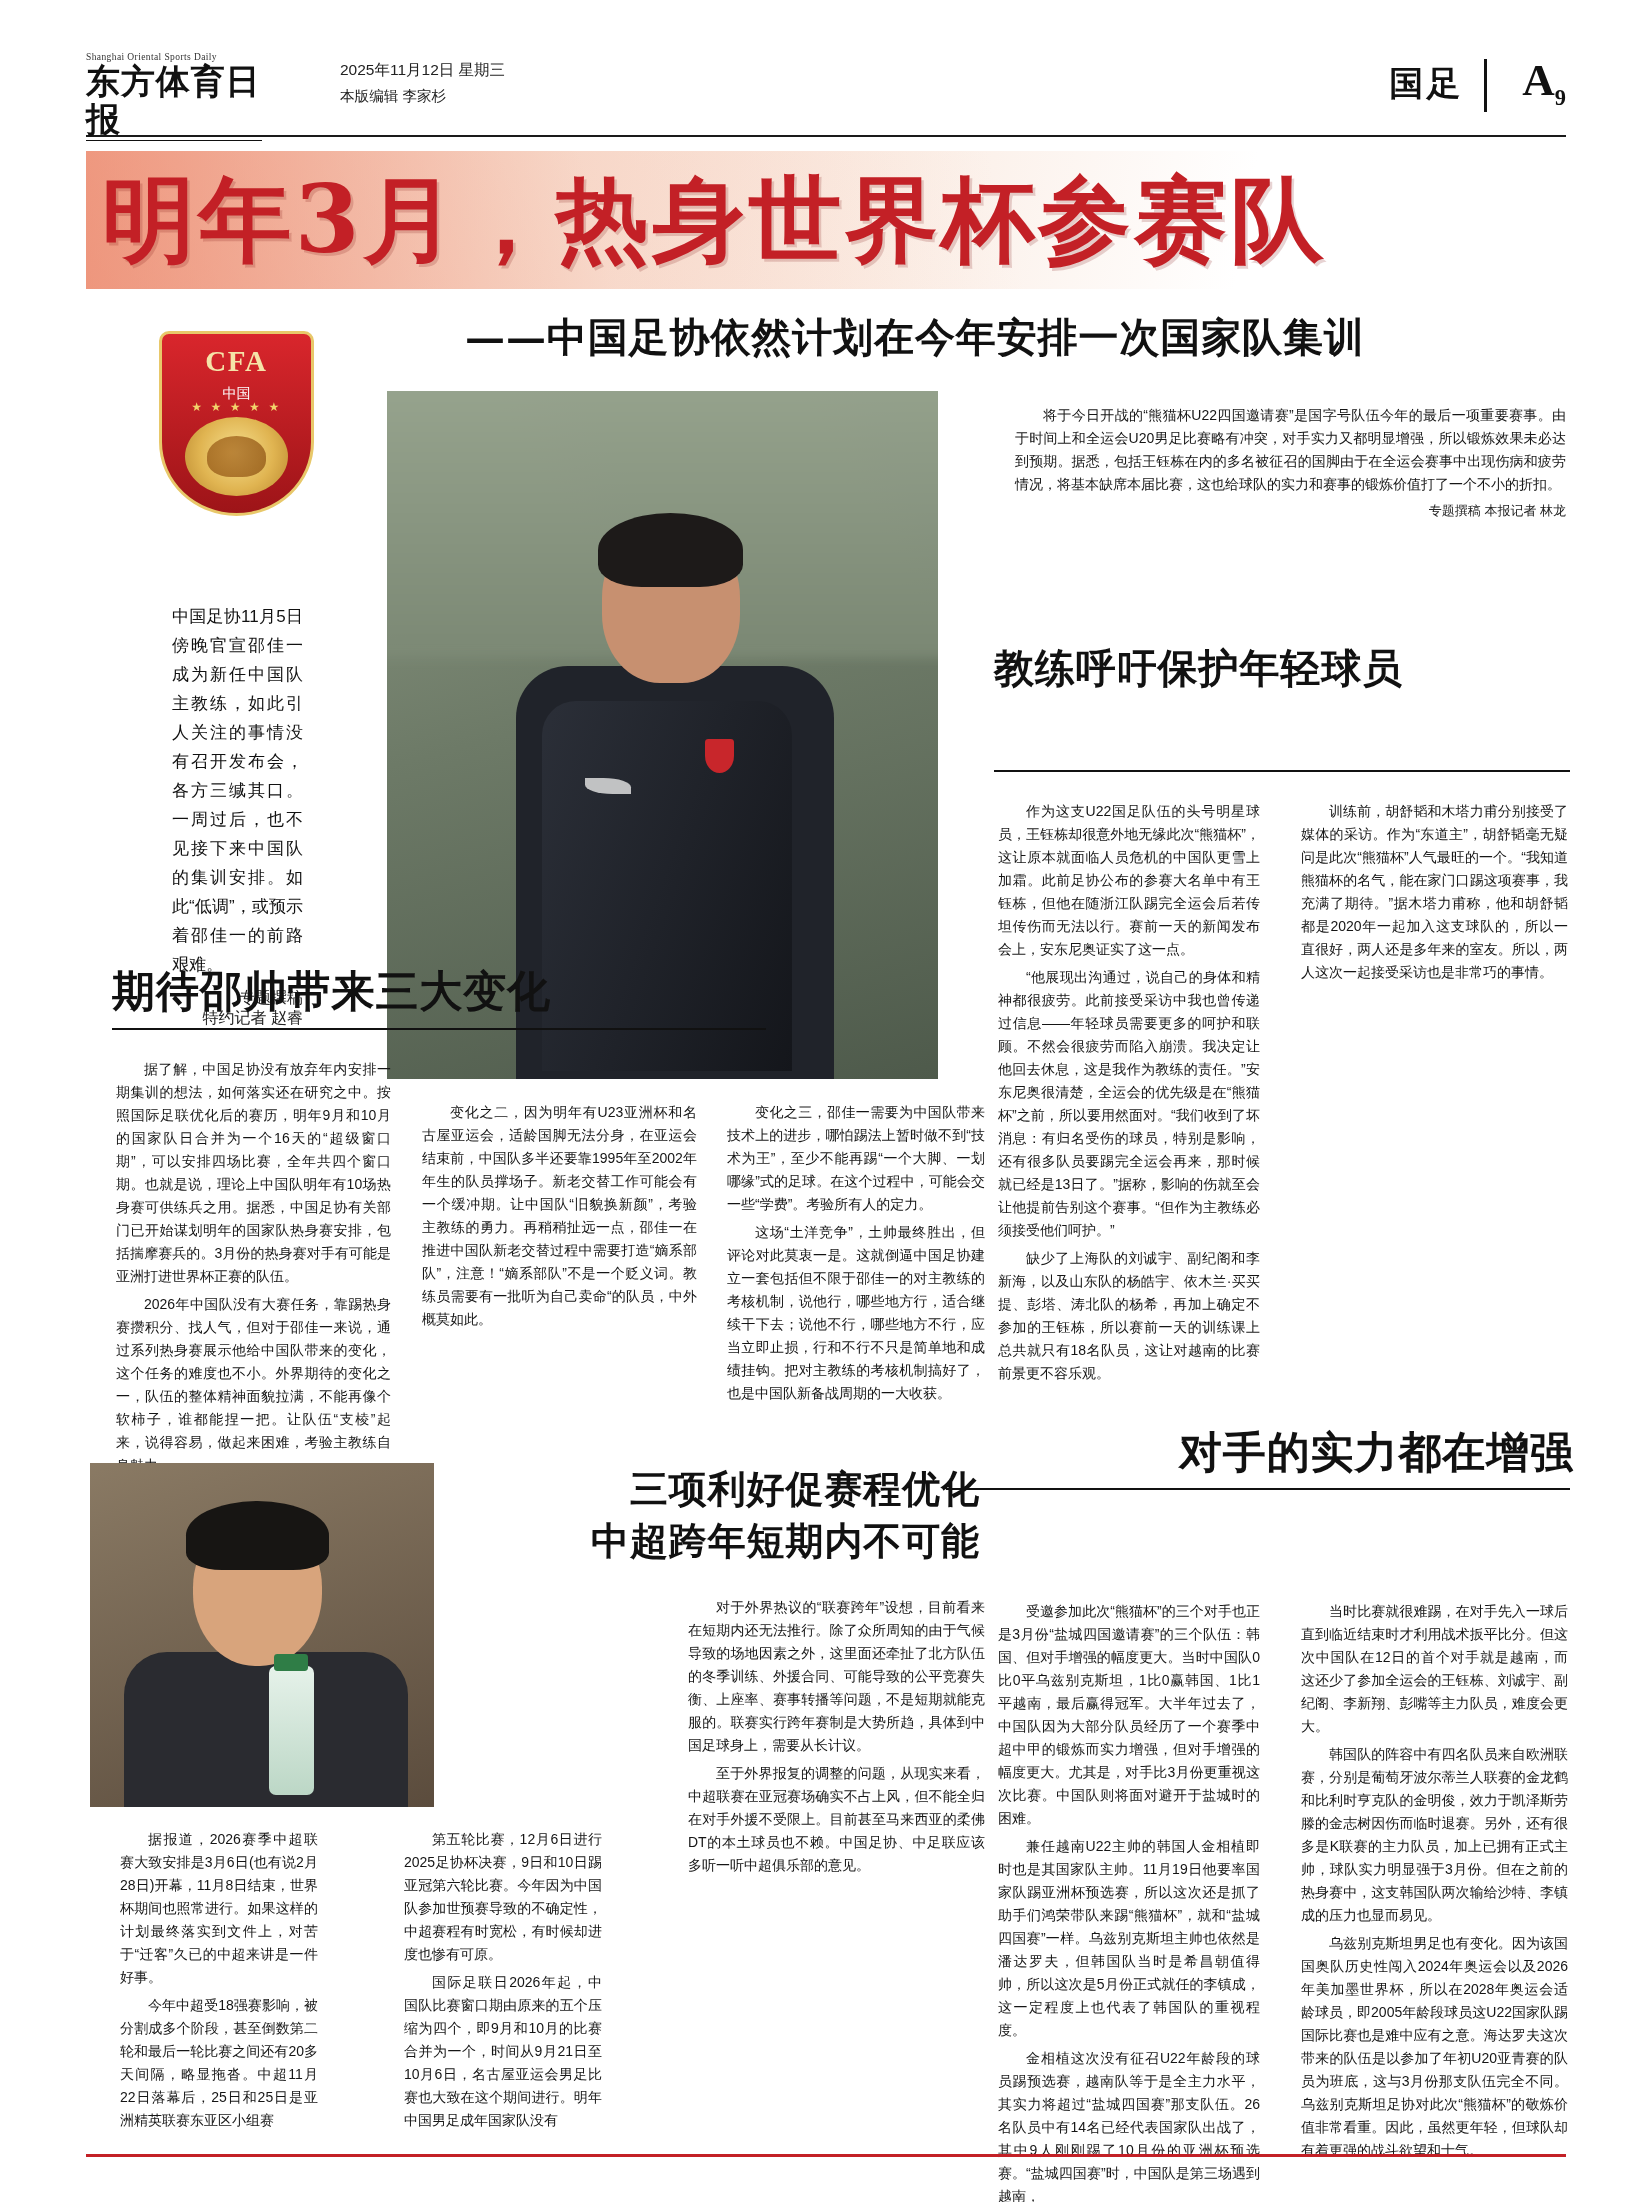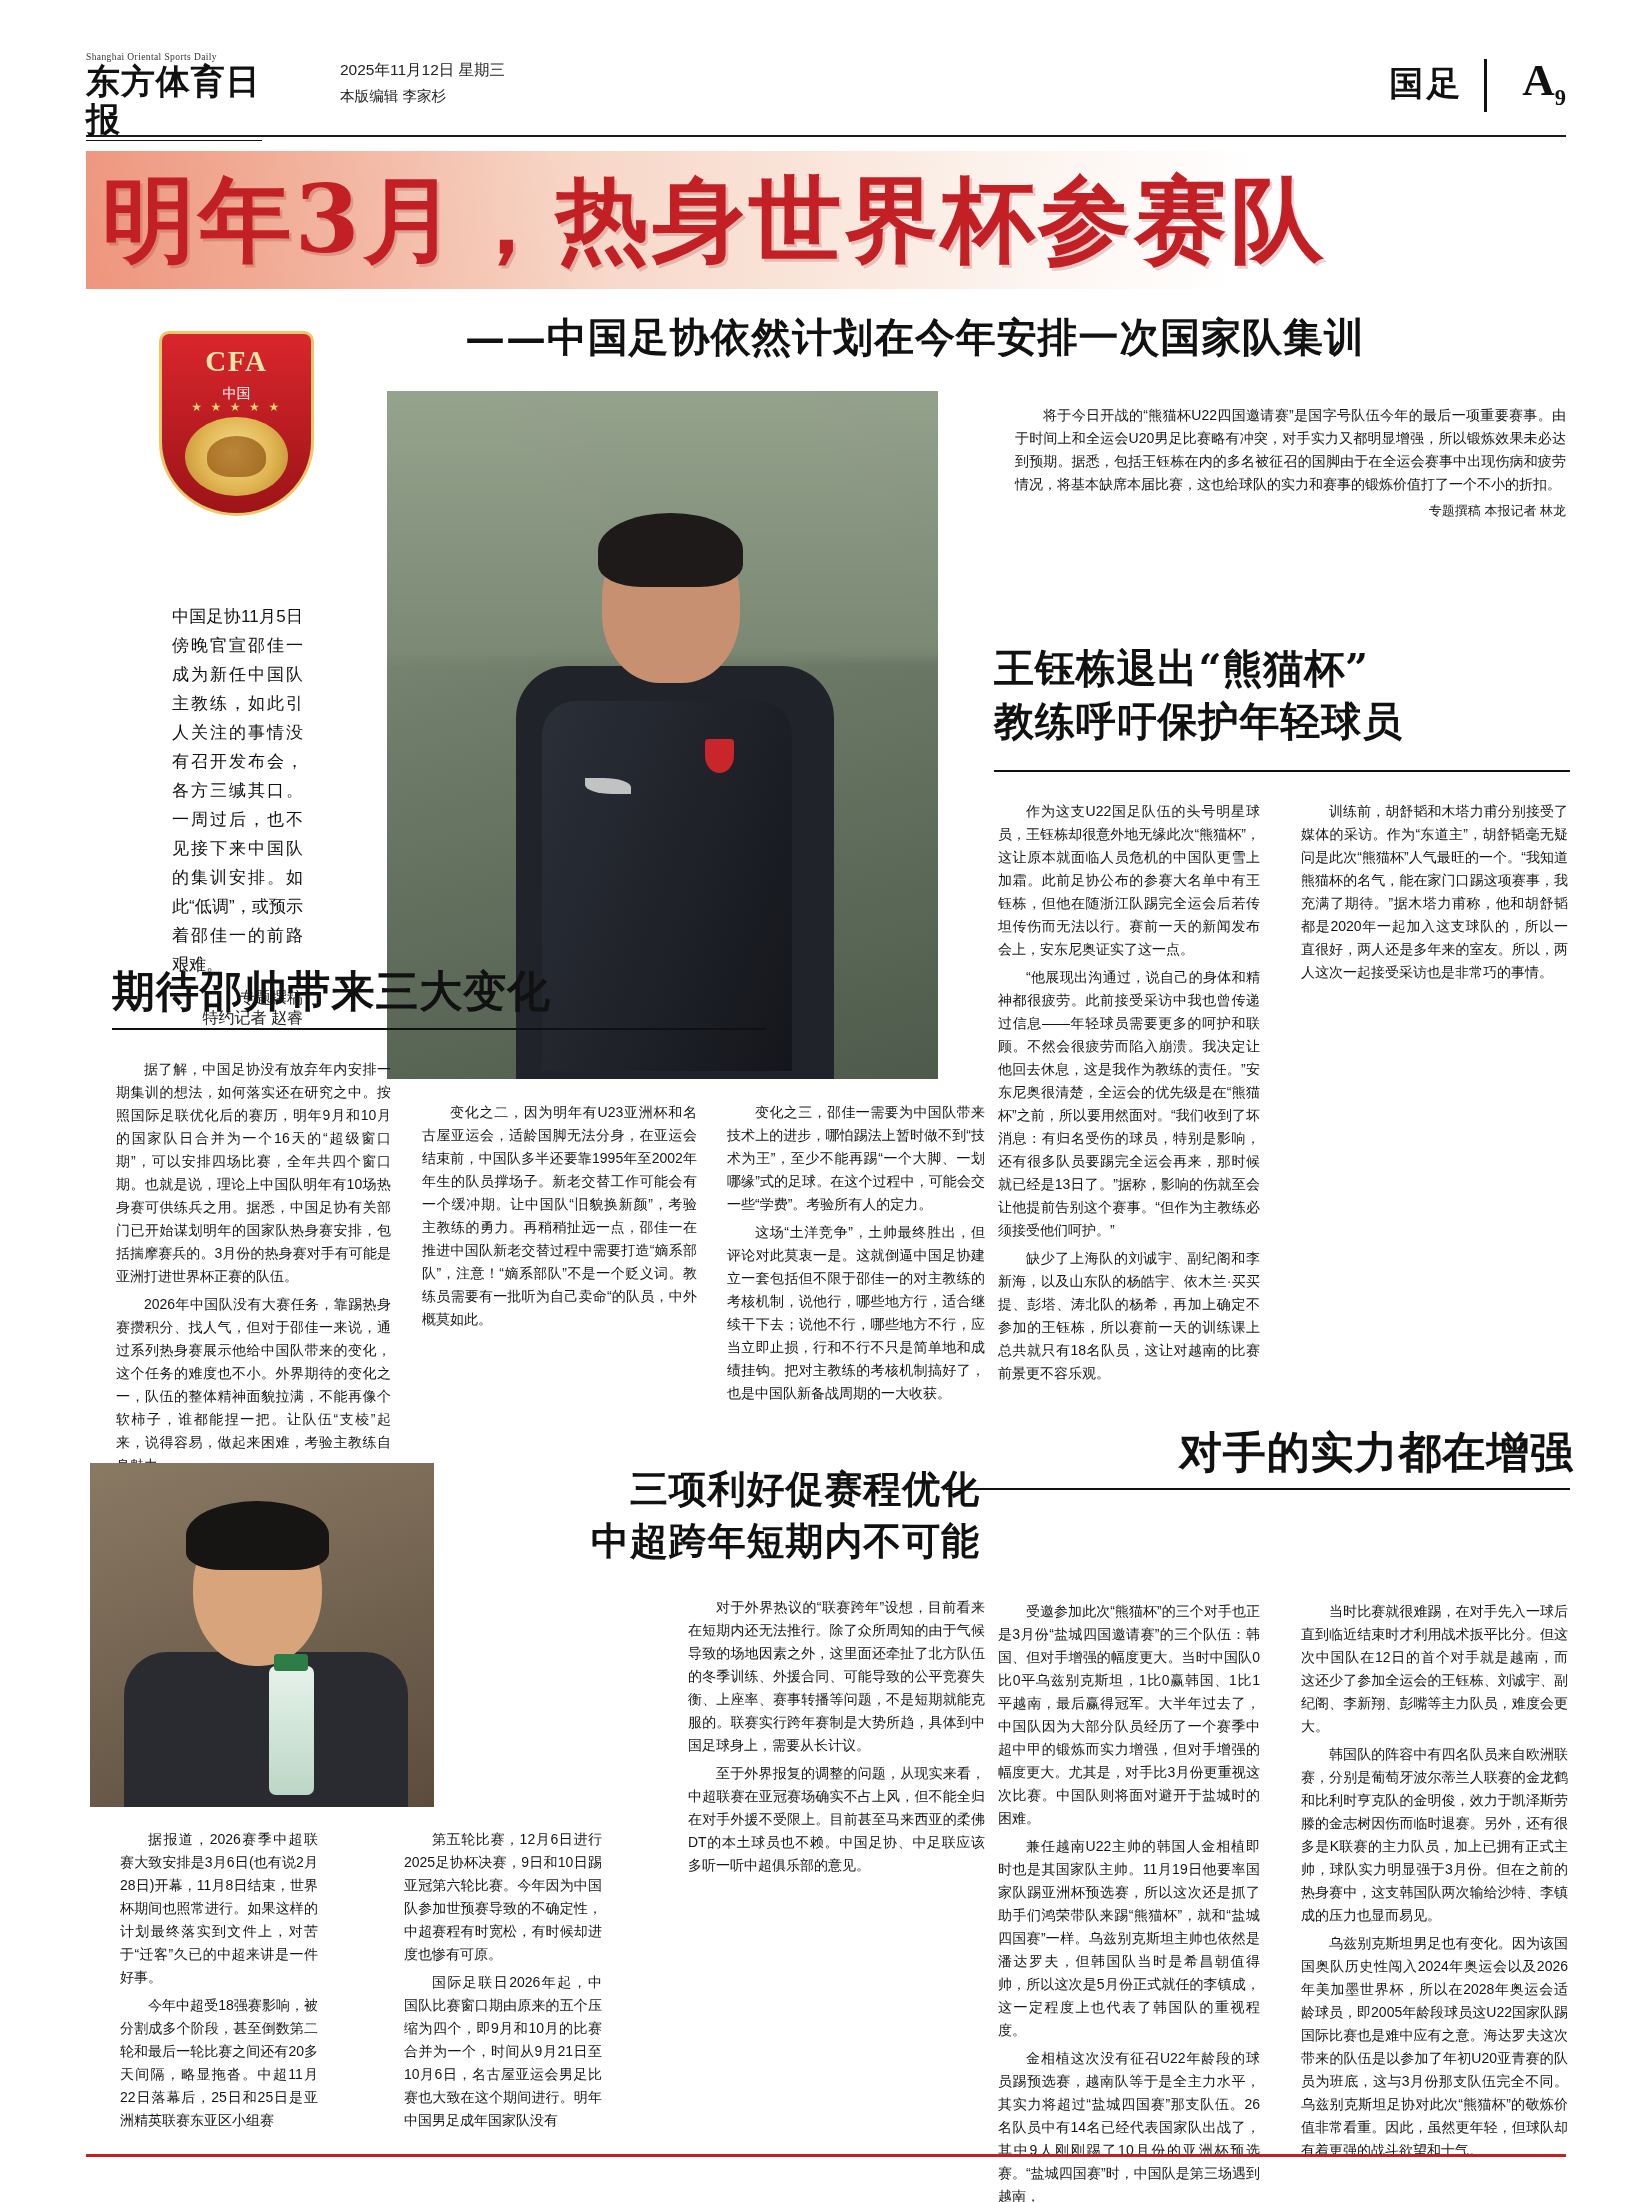--- a/index.html
+++ b/index.html
@@ -142,21 +142,20 @@
       <div class="ph1-hair"></div>
     </div>
   </div>
 
   <div class="rtop col-text">
     <p>将于今日开战的“熊猫杯U22四国邀请赛”是国字号队伍今年的最后一项重要赛事。由于时间上和全运会U20男足比赛略有冲突，对手实力又都明显增强，所以锻炼效果未必达到预期。据悉，包括王钰栋在内的多名被征召的国脚由于在全运会赛事中出现伤病和疲劳情况，将基本缺席本届比赛，这也给球队的实力和赛事的锻炼价值打了一个不小的折扣。</p>
     <div class="byline">专题撰稿 本报记者 林龙</div>
   </div>
 
   <div class="head-wang h2">
-    <div>王钰栋退出“熊猫杯”</div>
     <div>教练呼吁保护年轻球员</div>
   </div>
   <div class="rule-thin" style="left:994px;top:770px;width:576px;"></div>
 
   <div class="col-text" style="position:absolute;left:998px;top:800px;width:262px;">
     <p>作为这支U22国足队伍的头号明星球员，王钰栋却很意外地无缘此次“熊猫杯”，这让原本就面临人员危机的中国队更雪上加霜。此前足协公布的参赛大名单中有王钰栋，但他在随浙江队踢完全运会后若传坦传伤而无法以行。赛前一天的新闻发布会上，安东尼奥证实了这一点。</p>
     <p>“他展现出沟通过，说自己的身体和精神都很疲劳。此前接受采访中我也曾传递过信息——年轻球员需要更多的呵护和联顾。不然会很疲劳而陷入崩溃。我决定让他回去休息，这是我作为教练的责任。”安东尼奥很清楚，全运会的优先级是在“熊猫杯”之前，所以要用然面对。“我们收到了坏消息：有归名受伤的球员，特别是影响，还有很多队员要踢完全运会再来，那时候就已经是13日了。”据称，影响的伤就至会让他提前告别这个赛事。“但作为主教练必须接受他们呵护。”</p>
     <p>缺少了上海队的刘诚宇、副纪阁和李新海，以及山东队的杨皓宇、依木兰·买买提、彭塔、涛北队的杨希，再加上确定不参加的王钰栋，所以赛前一天的训练课上总共就只有18名队员，这让对越南的比赛前景更不容乐观。</p>
   </div>
   <div class="col-text" style="position:absolute;left:1301px;top:800px;width:267px;">

